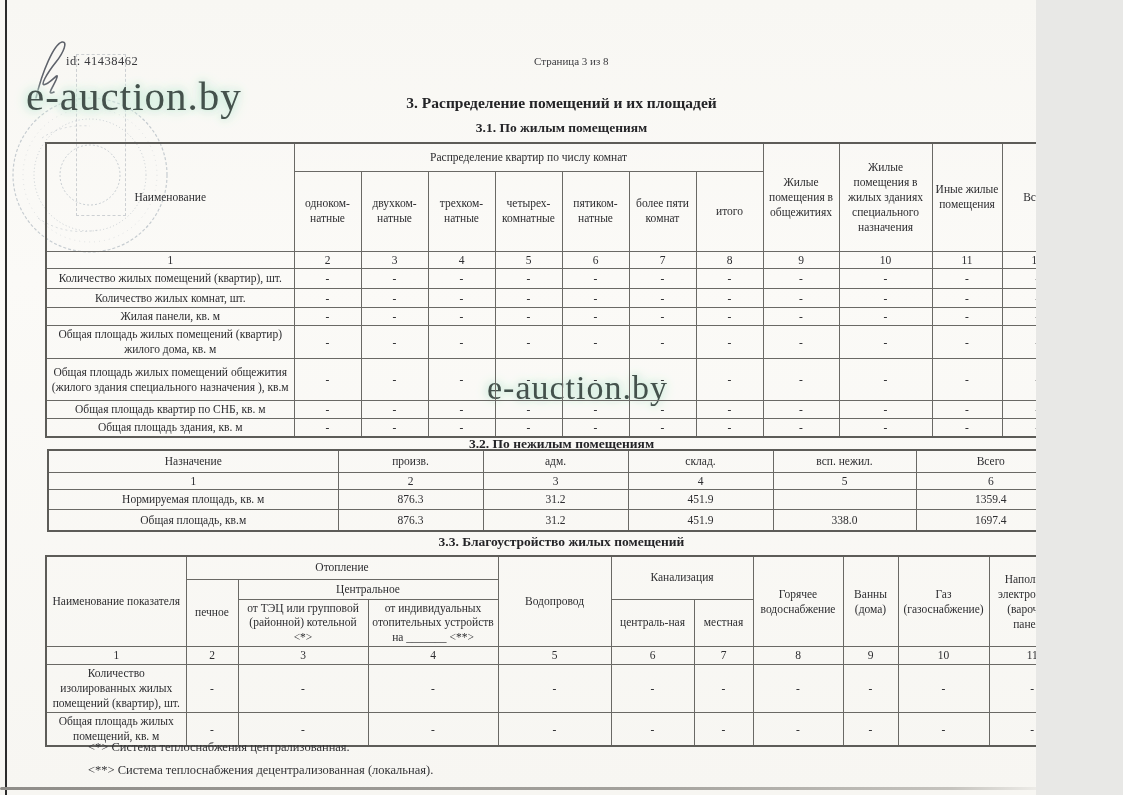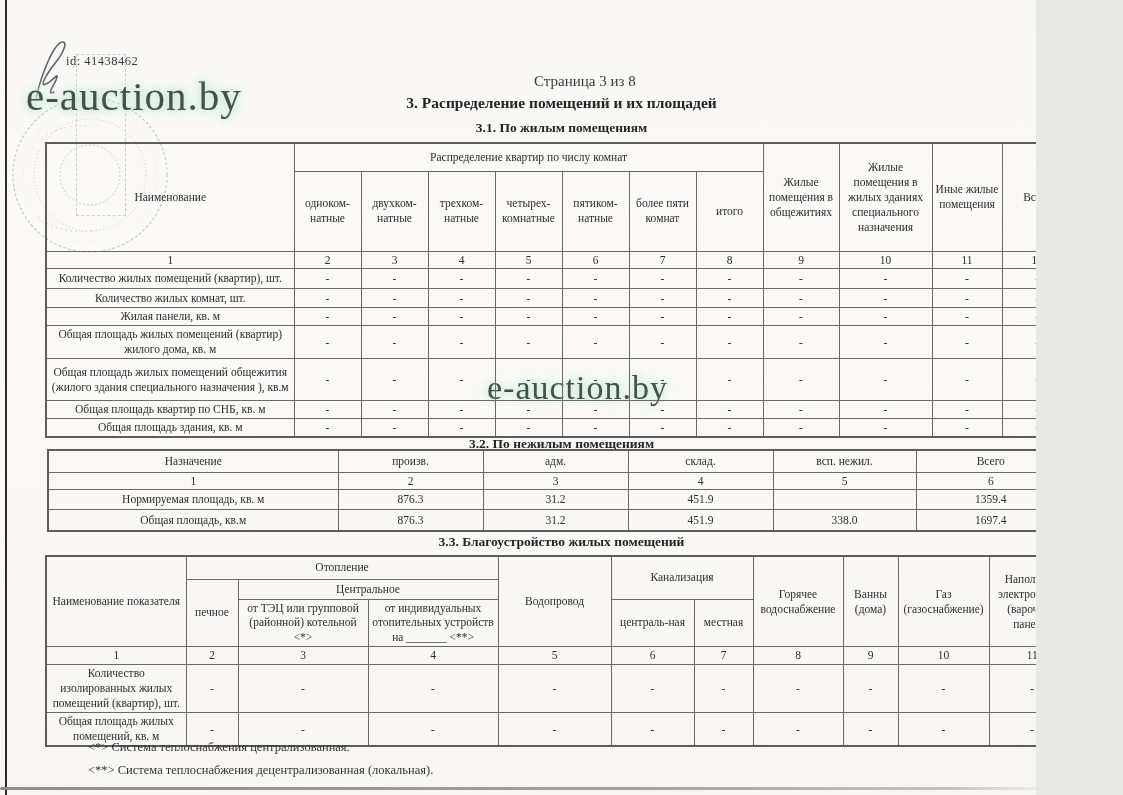--- a/index.html
+++ b/index.html
@@ -9,21 +9,21 @@
     font-family:"Liberation Serif","DejaVu Serif",serif;color:#2d2d30;
   }
   
   .edge-left{position:absolute;left:5px;top:0;width:2px;height:795px;background:#2b2b2b;}
   .edge-right{position:absolute;left:1119px;top:0;width:1px;height:795px;background:#d3d1cc;}
   .edge-bottom{position:absolute;left:0;top:787px;width:1058px;height:3px;
     background:linear-gradient(90deg,#8f8d89,#a3a19c 60%,#c5c3be 90%,transparent);border-radius:2px;}
   .corner-marks{position:absolute;left:1093px;top:33px;width:22px;height:10px;}
   .corner-marks i{position:absolute;background:#b4b2ac;display:block;}
   .doc-id{position:absolute;left:66px;top:54px;font-size:12.5px;color:#3a3a3e;letter-spacing:.5px;}
-  .page-indicator{position:absolute;left:534px;top:55px;font-size:15px;color:#3a3a3e;margin-top:18px;}
+  .page-indicator{position:absolute;left:534px;top:55px;font-size:11px;color:#3a3a3e;}
   .watermark{
     position:absolute;color:#44514c;letter-spacing:1px;font-weight:normal;
     text-shadow:0 0 2px #def2e6,0 0 7px #c6e9d6,0 0 13px #cdeedd,0 0 18px #d9f2e5;
   }
   .wm1{left:26px;top:72px;font-size:41px;}
   .wm2{left:487px;top:369px;font-size:34px;}
   .wm3{left:984px;top:663px;font-size:34px;}
   .stamp{position:absolute;left:2px;top:78px;opacity:.5;}
   .fold-strip{position:absolute;left:76px;top:54px;width:48px;height:160px;
     border:1px dashed #a9afb7;opacity:.55;}

